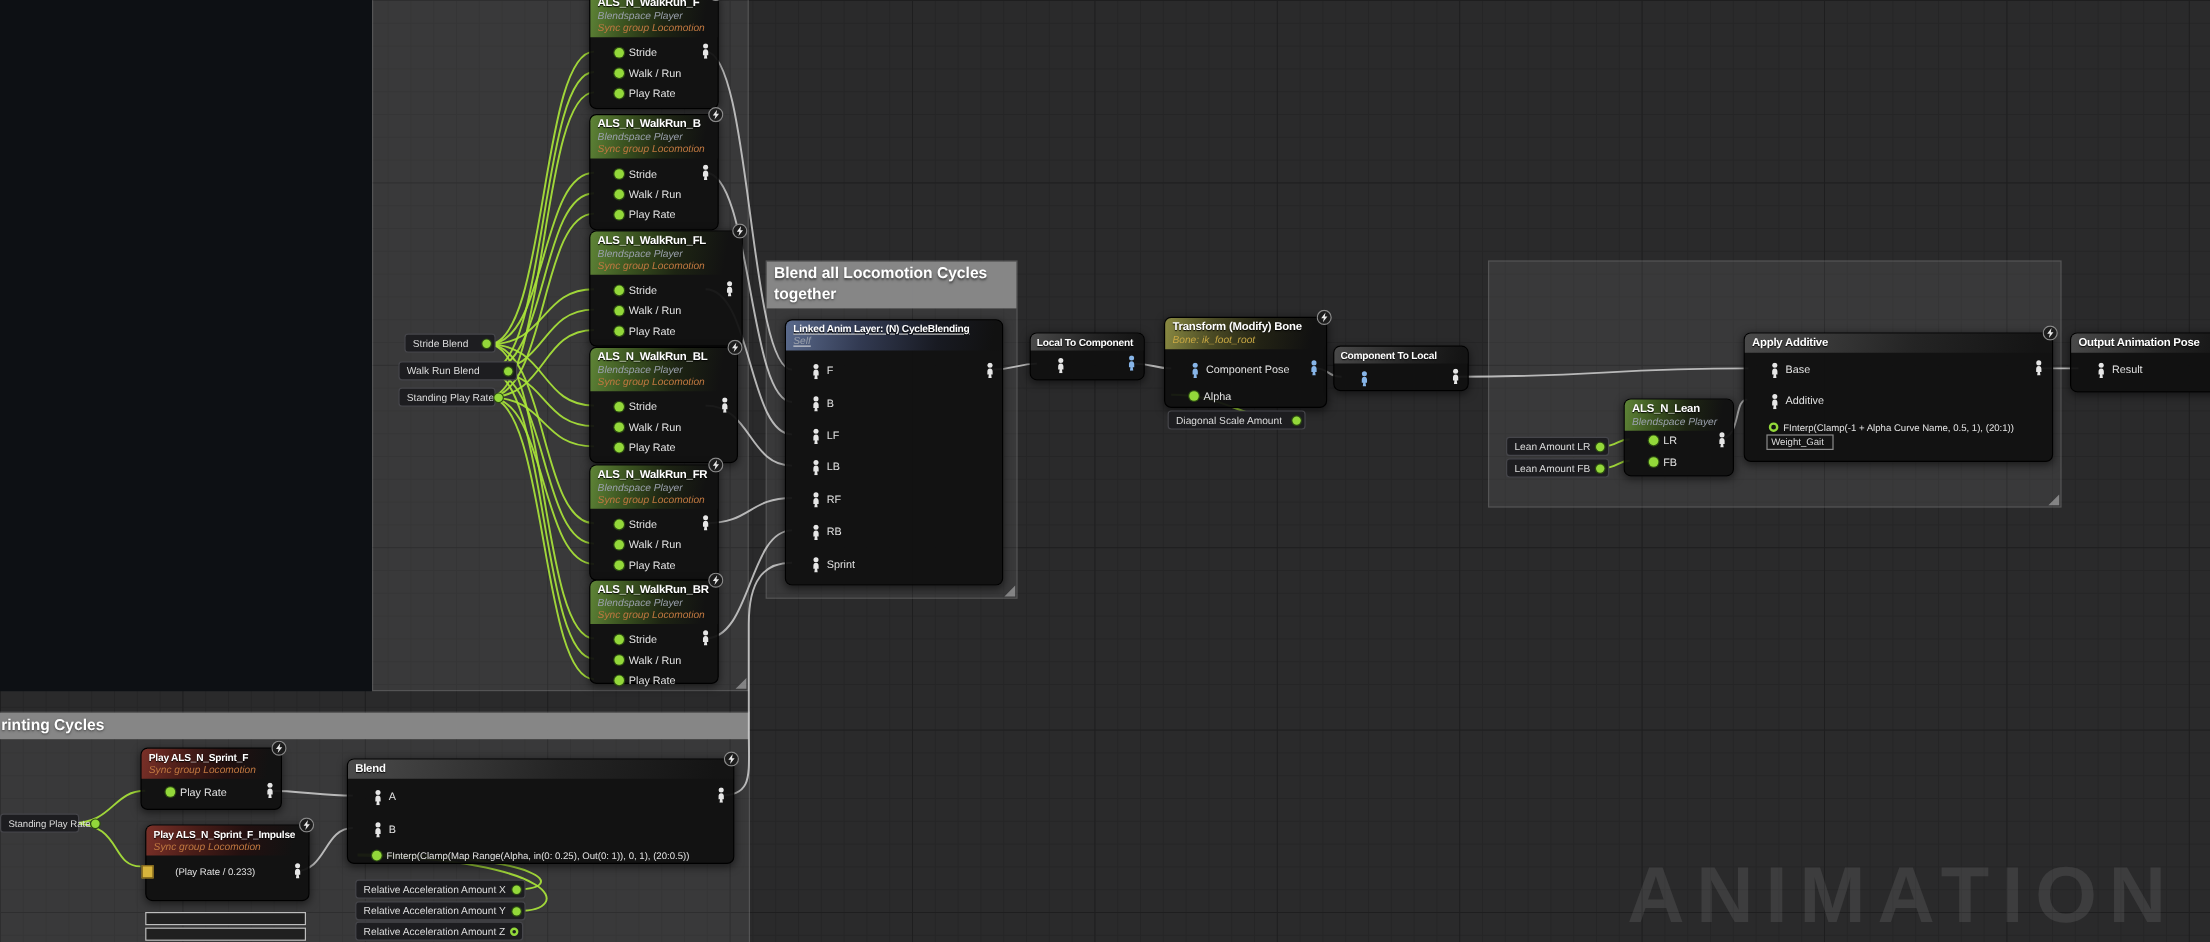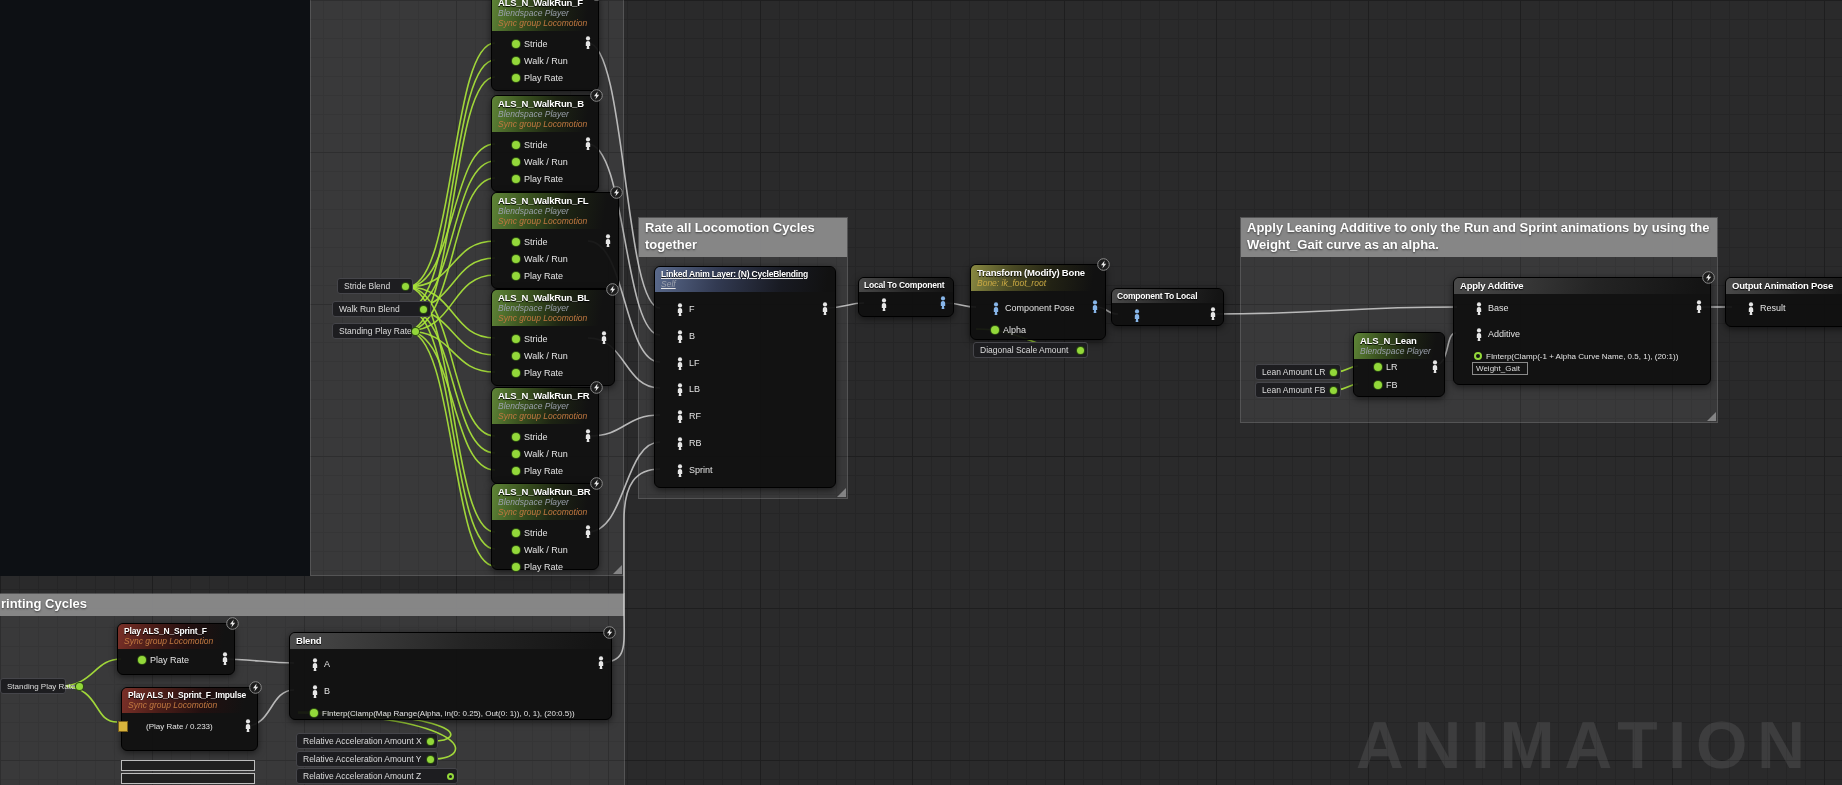--- a/index.html
+++ b/index.html
@@ -74,25 +74,24 @@
       </g>
     </defs>
   </svg>
 
   <div class="dark-region"></div>
 
   <div class="comment" style="left:310px;top:-10px;width:314px;height:586px">
     <div class="rsz"></div>
   </div>
   <div class="comment" style="left:638px;top:217px;width:210px;height:282px">
-    <div class="comment-title">Rate all Locomotion Cycles together</div>
+    <div class="comment-title">Blend all Locomotion Cycles together</div>
     <div class="rsz"></div>
   </div>
   <div class="comment" style="left:1240px;top:217px;width:478px;height:206px">
-    <div class="comment-title">Apply Leaning Additive to only the Run and Sprint animations by using the Weight_Gait curve as an alpha.</div>
     <div class="rsz"></div>
   </div>
   <div class="comment" style="left:-6px;top:593px;width:631px;height:200px">
     <div class="comment-title">rinting Cycles</div>
   </div>
 
   <svg id="wires" width="1842" height="785">
       <path d="M407 287 C456 287 450 43 495 43" class="wg"></path>
       <path d="M407 309 C456 309 450 60 495 60" class="wg"></path>
       <path d="M407 331 C456 331 450 77 495 77" class="wg"></path>
@@ -537,19 +536,19 @@
       </svg>
   </div>
   <div class="pill" style="left:296px;top:733px;width:142px">
     <span>Relative Acceleration Amount X</span>
       <span class="dot sm"></span>
   </div>
   <div class="pill" style="left:296px;top:751px;width:142px">
     <span>Relative Acceleration Amount Y</span>
       <span class="dot sm"></span>
   </div>
-  <div class="pill" style="left:296px;top:768px;width:162px">
+  <div class="pill" style="left:296px;top:768px;width:140px">
     <span>Relative Acceleration Amount Z</span>
       <span class="ring" style="width:7px;height:7px"></span>
   </div>
 
   <div class="watermark">ANIMATION</div>
 </div>
 
 </body></html>

